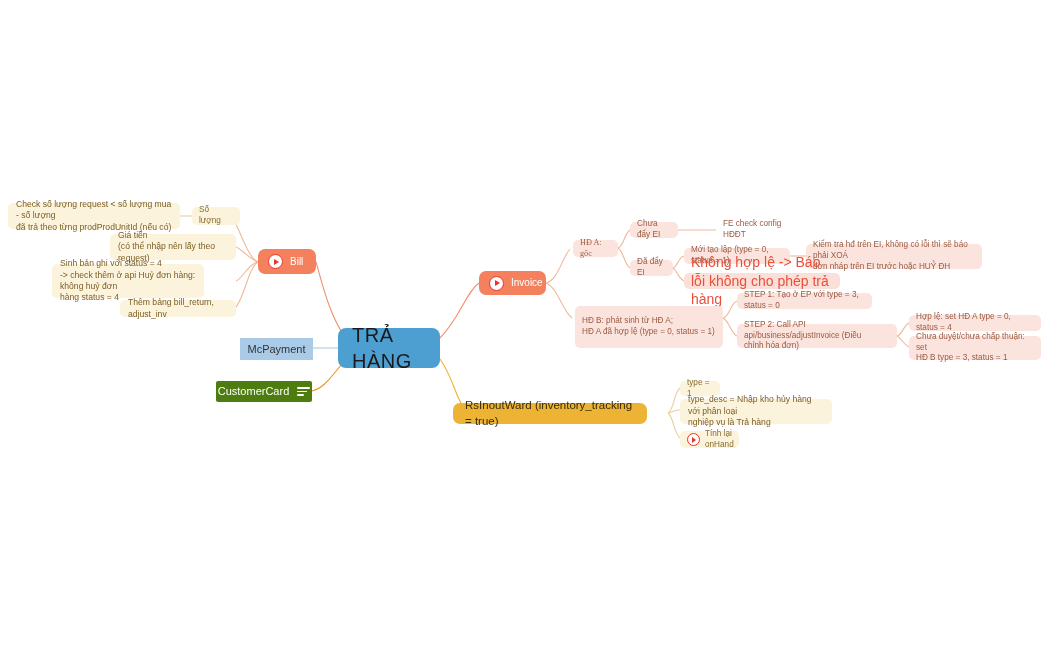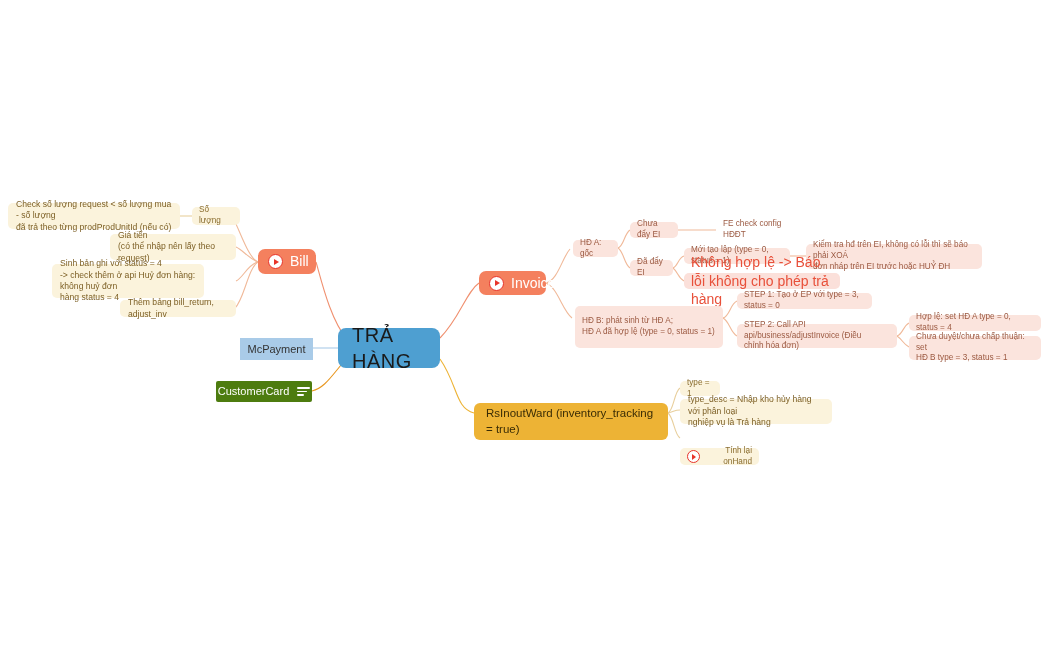--- a/index.html
+++ b/index.html
@@ -43,21 +43,21 @@
     font-size: 20px;
     letter-spacing: 0.5px;
     justify-content: center;
     padding: 16px 14px;
   }
   
   .topic-orange {
     background: #f4805e;
     color: #ffffff;
     border-radius: 7px;
-    font-size: 14px;
+    font-size: 10px;
     padding: 0 10px;
   }
   .topic-blue {
     background: #a9cbe8;
     color: #333333;
     border-radius: 0;
     font-size: 11px;
     padding: 0 10px;
     justify-content: center;
   }
@@ -254,21 +254,21 @@
   <div class="node topic-amber" style="left:216px; top:381px; width:96px; height:21px;">
     <span>CustomerCard</span>
     <span class="note-icon"><i></i><i></i><i></i></span>
   </div>
 
   <div class="node topic-orange" style="left:479px; top:271px; width:67px; height:24px;">
     <span class="mark-icon"></span>
     <span>Invoice</span>
   </div>
 
-  <div class="node leaf-peach" style="left:573px; top:240px; width:45px; height:17px;">
+  <div class="node leaf-peach" style="left:573px; top:240px; width:45px; height:17px;font-family:Liberation Serif, serif;">
     <span>HĐ A: gốc</span>
   </div>
 
   <div class="node leaf-peach" style="left:630px; top:222px; width:48px; height:16px;">
     <span>Chưa đẩy EI</span>
   </div>
 
   <div class="node leaf-peach-plain" style="left:716px; top:222px; width:92px; height:16px;">
     <span>FE check config HĐĐT</span>
   </div>
@@ -306,31 +306,31 @@
 
   <div class="node leaf-peach" style="left:909px; top:315px; width:132px; height:16px;">
     <span>Hợp lệ: set HĐ A type = 0, status = 4</span>
   </div>
 
   <div class="node leaf-peach" style="left:909px; top:336px; width:132px; height:24px;">
     <span>Chưa duyệt/chưa chấp thuận: set
 HĐ B type = 3, status = 1</span>
   </div>
 
-  <div class="node topic-gold" style="left:474px; top:403px; width:194px; height:37px;border-radius:6px;">
+  <div class="node topic-gold" style="left:453px; top:403px; width:194px; height:21px;">
     <span>RsInoutWard (inventory_tracking = true)</span>
   </div>
 
   <div class="node leaf-cream" style="left:680px; top:381px; width:40px; height:15px;">
     <span>type = 1</span>
   </div>
 
   <div class="node leaf-cream-lg" style="left:680px; top:399px; width:152px; height:25px;">
     <span>type_desc = Nhập kho hủy hàng với phân loại
 nghiệp vụ là Trả hàng</span>
   </div>
 
-  <div class="node leaf-cream" style="left:680px; top:448px; width:79px; height:17px;text-align:right;">
+  <div class="node leaf-cream" style="left:680px; top:431px; width:59px; height:17px;">
     <span class="mark-icon small"></span>
     <span>Tính lại onHand</span>
   </div>
 
 </div>
 
 </body></html>

